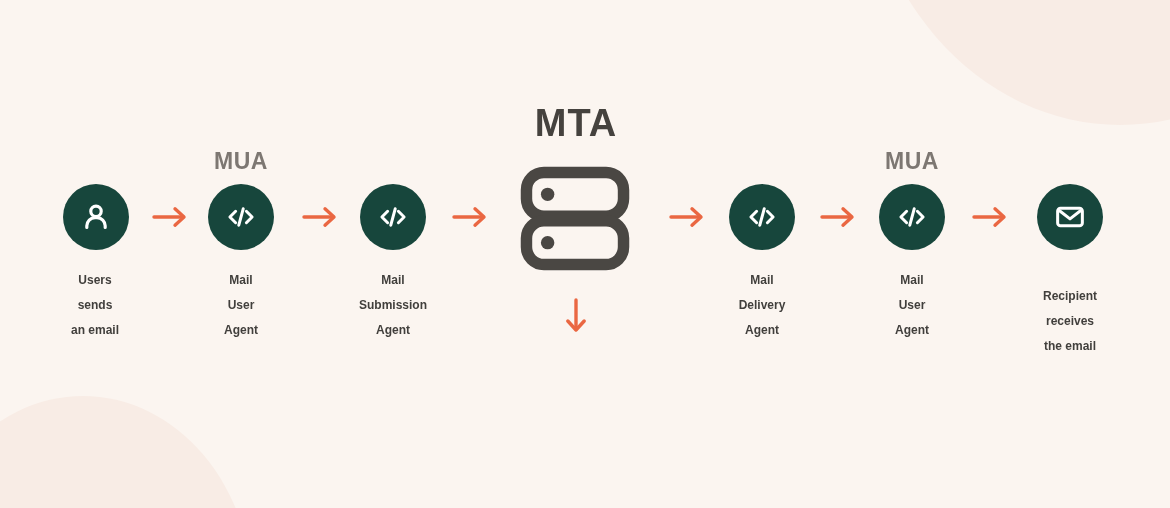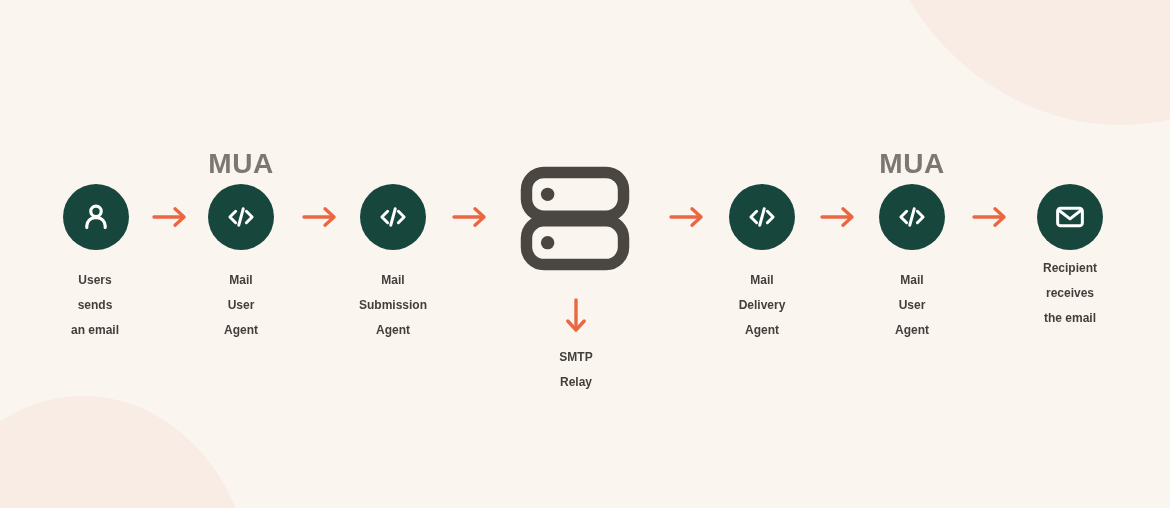--- a/index.html
+++ b/index.html
@@ -26,21 +26,21 @@
 
   .node-circle{
     position:absolute;width:66px;height:66px;border-radius:50%;
     background:var(--node-circle);
     display:flex;align-items:center;justify-content:center;
   }
   .node-circle svg{display:block;}
 
   .heading{
     position:absolute;width:140px;text-align:center;
-    font-size:28px;font-weight:700;letter-spacing:.5px;
+    font-size:23px;font-weight:700;letter-spacing:.5px;
     color:var(--heading-text);
   }
   .big-title{
     position:absolute;width:200px;text-align:center;
     font-size:38px;font-weight:700;letter-spacing:1px;line-height:44px;
     color:var(--title-text);
   }
   .caption{
     position:absolute;width:170px;text-align:center;
     font-size:12px;font-weight:700;line-height:25px;
@@ -111,38 +111,37 @@
 Submission
 Agent</div>
 
   <div class="arrow" style="left:450px;top:204px;">
     <svg width="40" height="26" viewBox="0 0 40 26" fill="none" stroke="#EA6742" stroke-width="3.4" stroke-linecap="round" stroke-linejoin="round">
       <line x1="4" y1="13" x2="33" y2="13"></line>
       <polyline points="25 4.8 34 13 25 21.2"></polyline>
     </svg>
   </div>
 
+  <div class="big-title" style="left:476px;top:101px;">MTA</div>
   <div class="server-wrap" style="left:515px;top:165px;">
     <span>
       <svg width="120" height="107" viewBox="0 0 48 43" fill="none">
         <rect x="4.5" y="3" width="39" height="17.6" rx="7" stroke="#4A4743" stroke-width="4.6"></rect>
         <rect x="4.5" y="22.4" width="39" height="17.6" rx="7" stroke="#4A4743" stroke-width="4.6"></rect>
         <circle cx="13" cy="11.8" r="2.7" fill="#4A4743"></circle>
         <circle cx="13" cy="31.2" r="2.7" fill="#4A4743"></circle>
       </svg>
     </span>
   </div>
   <div class="arrow" style="left:563px;top:296px;">
     <svg width="26" height="40" viewBox="0 0 26 40" fill="none" stroke="#EA6742" stroke-width="3.4" stroke-linecap="round" stroke-linejoin="round">
       <line x1="13" y1="4" x2="13" y2="33"></line>
       <polyline points="4.8 25 13 34 21.2 25"></polyline>
     </svg>
   </div>
-  <div class="caption" style="left:491px;top:345px;">SMTP
-Relay</div>
 
   <div class="arrow" style="left:667px;top:204px;">
     <svg width="40" height="26" viewBox="0 0 40 26" fill="none" stroke="#EA6742" stroke-width="3.4" stroke-linecap="round" stroke-linejoin="round">
       <line x1="4" y1="13" x2="33" y2="13"></line>
       <polyline points="25 4.8 34 13 25 21.2"></polyline>
     </svg>
   </div>
 
   <div class="node-circle" style="left:729px;top:184px;">
     <span>
@@ -186,17 +185,17 @@
   </div>
 
   <div class="node-circle" style="left:1037px;top:184px;">
     <span>
       <svg width="38" height="38" viewBox="0 0 24 24" fill="none" stroke="#FFFFFF" stroke-width="1.9" stroke-linecap="round" stroke-linejoin="round">
         <rect x="4.2" y="6.4" width="15.6" height="11.2" rx="1.8"></rect>
         <path d="M5.6 8.2 L12 13.2 L18.4 8.2"></path>
       </svg>
     </span>
   </div>
-  <div class="caption" style="left:985px;top:256px;">Recipient
+  <div class="caption" style="left:985px;top:284px;">Recipient
 receives
 the email</div>
 
 </div>
 
 </body></html>

